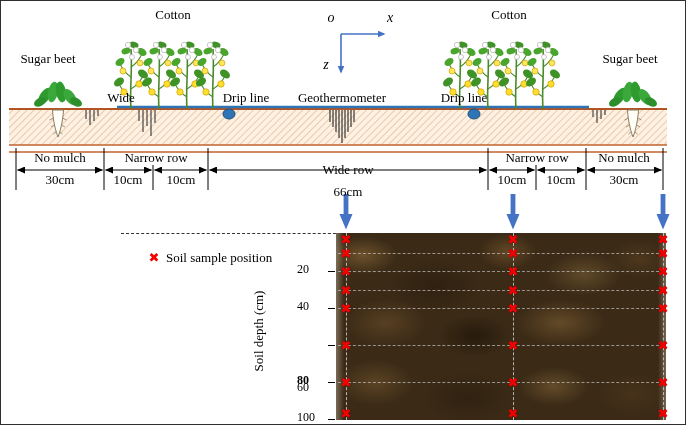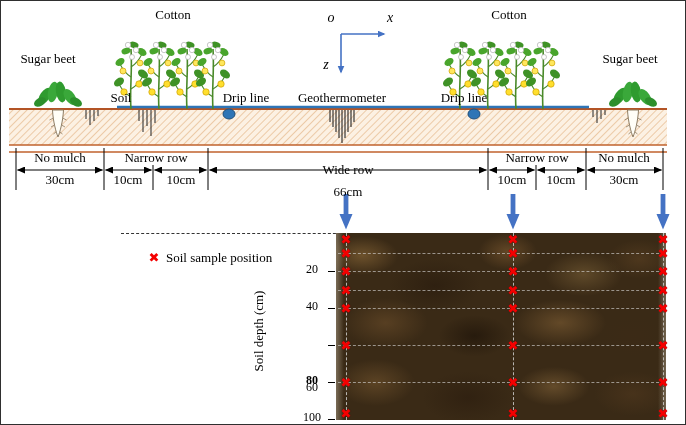--- a/index.html
+++ b/index.html
@@ -31,21 +31,21 @@
             radial-gradient(ellipse 60px 36px at 12% 80%, rgba(125,92,50,.5), transparent 65%),
             radial-gradient(ellipse 70px 40px at 40% 88%, rgba(45,30,15,.7), transparent 65%),
             radial-gradient(ellipse 55px 30px at 66% 82%, rgba(150,115,66,.45), transparent 65%),
             radial-gradient(ellipse 60px 34px at 90% 86%, rgba(80,56,30,.6), transparent 65%); }
   .vdash { position:absolute; top:0; bottom:0; width:0; border-left:1px dashed rgba(215,215,215,.8); }
   .hdash { position:absolute; left:2px; right:2px; height:0; border-top:1px dashed rgba(220,220,220,.6); }
   .overlay { position:absolute; left:0; top:0; width:686px; height:425px; }
   .sample-marker { position:absolute; transform:translate(-50%,-50%); color:#f40000;
                    font-weight:bold; font-size:13px; font-family:"DejaVu Sans", sans-serif;
                    text-shadow:0 0 1px #7a0000; }
-  .tick-label { position:absolute; left:296px; width:30px; text-align:center; font-size:12px; }
+  .tick-label { position:absolute; left:296px; width:30px; text-align:left; font-size:12px; }
   .tick-line { position:absolute; left:327px; width:7px; height:1px; background:#000; }
   .legend-marker { position:absolute; left:153px; top:256px; transform:translate(-50%,-50%);
                    color:#f40000; font-weight:bold; font-size:13px; font-family:"DejaVu Sans", sans-serif; }
   .legend-text { position:absolute; left:165px; top:249px; font-size:13px; white-space:nowrap; }
 </style>
 </head>
 <body>
 
 <div class="canvas">
 
@@ -208,21 +208,21 @@
       <div class="hdash" style="top: 56.5px;"></div>
       <div class="hdash" style="top: 75px;"></div>
       <div class="hdash" style="top: 112px;"></div>
       <div class="hdash" style="top: 149px;"></div>
     </div>
 
   <div class="lbl" style="left:47px;top:50px">Sugar beet</div>
   <div class="lbl" style="left:172px;top:6px">Cotton</div>
   <div class="lbl" style="left:508px;top:6px">Cotton</div>
   <div class="lbl" style="left:629px;top:50px">Sugar beet</div>
-  <div class="lbl" style="left:120px;top:89px">Soil</div>
+  <div class="lbl" style="left:120px;top:89px">Wide</div>
   <div class="lbl" style="left:245px;top:89px">Drip line</div>
   <div class="lbl" style="left:341px;top:89px">Geothermometer</div>
   <div class="lbl" style="left:463px;top:89px">Drip line</div>
 
   <div class="lbl axis-lbl" style="left:330px;top:9px">o</div>
   <div class="lbl axis-lbl" style="left:389px;top:9px">x</div>
   <div class="lbl axis-lbl" style="left:325px;top:56px">z</div>
 
   <div class="lbl" style="left:59px;top:149px">No mulch</div>
   <div class="lbl" style="left:155px;top:149px">Narrow row</div>

